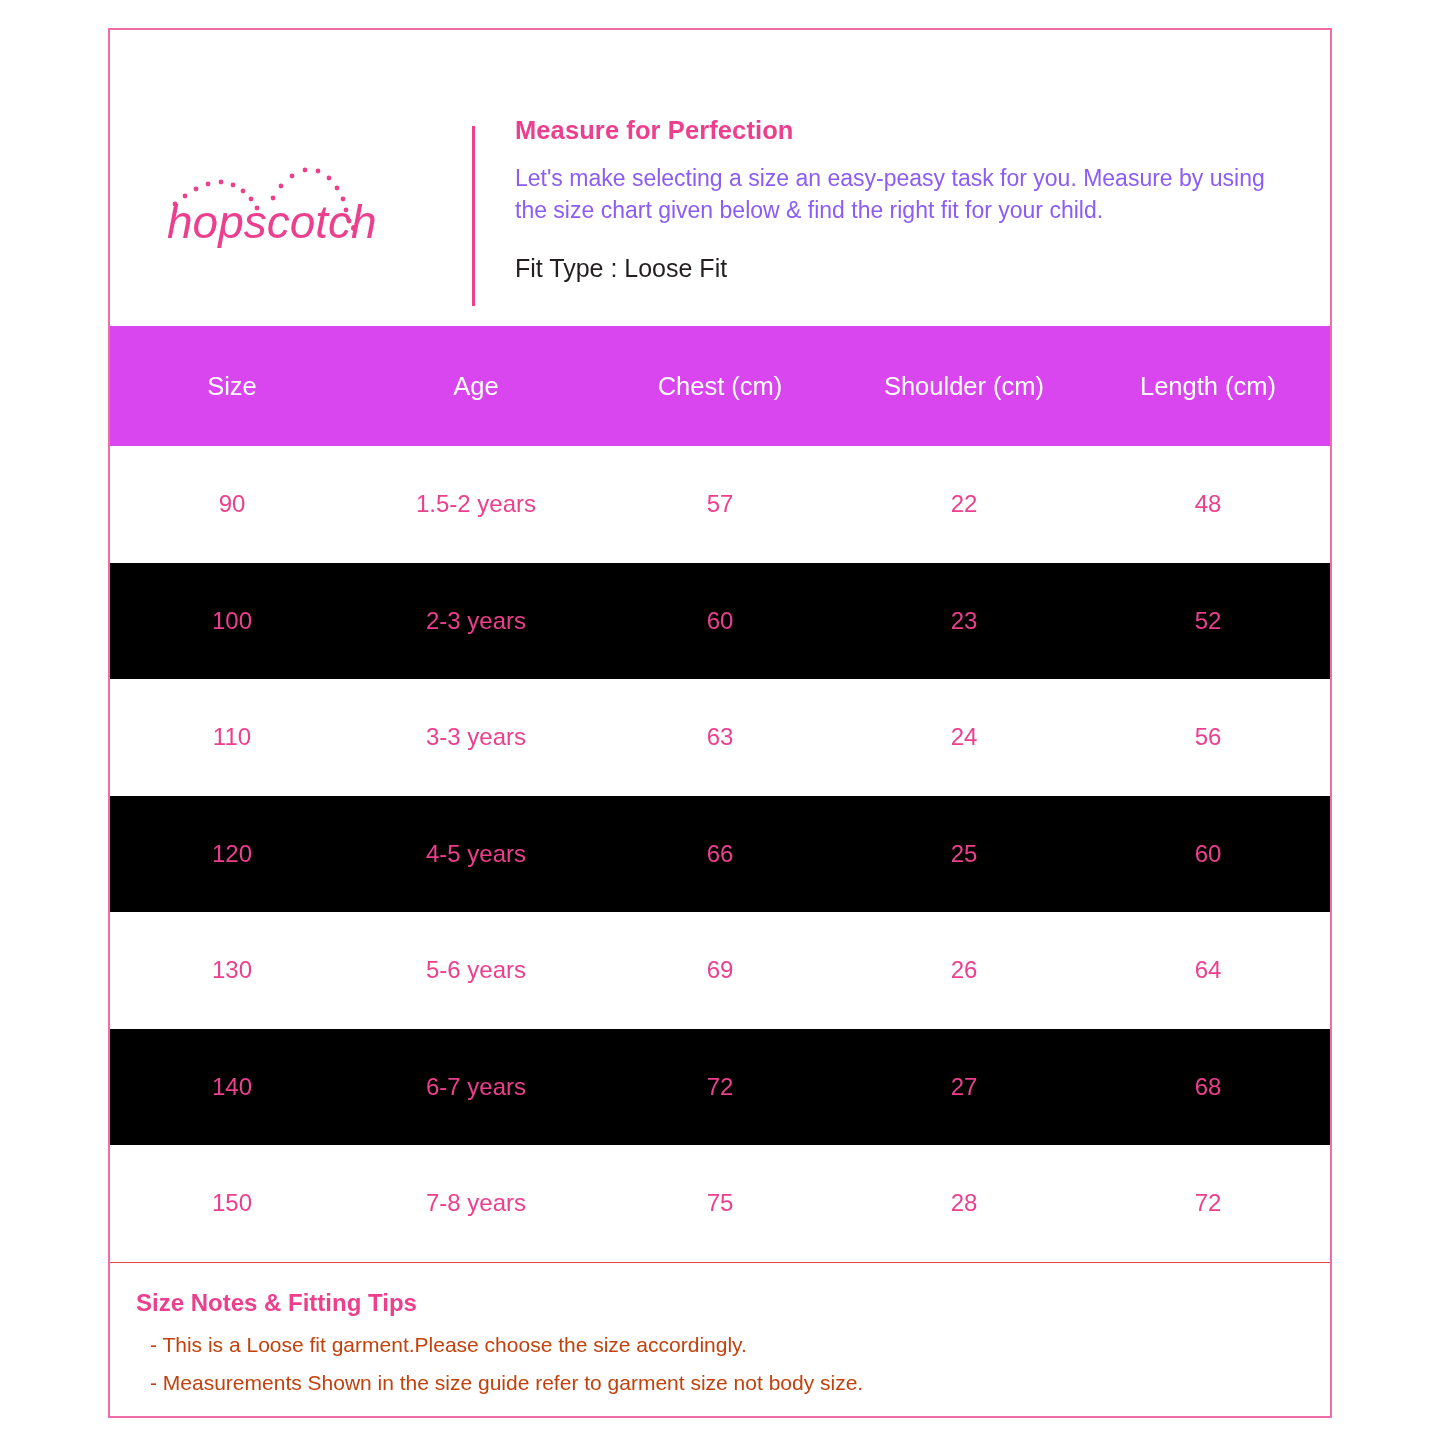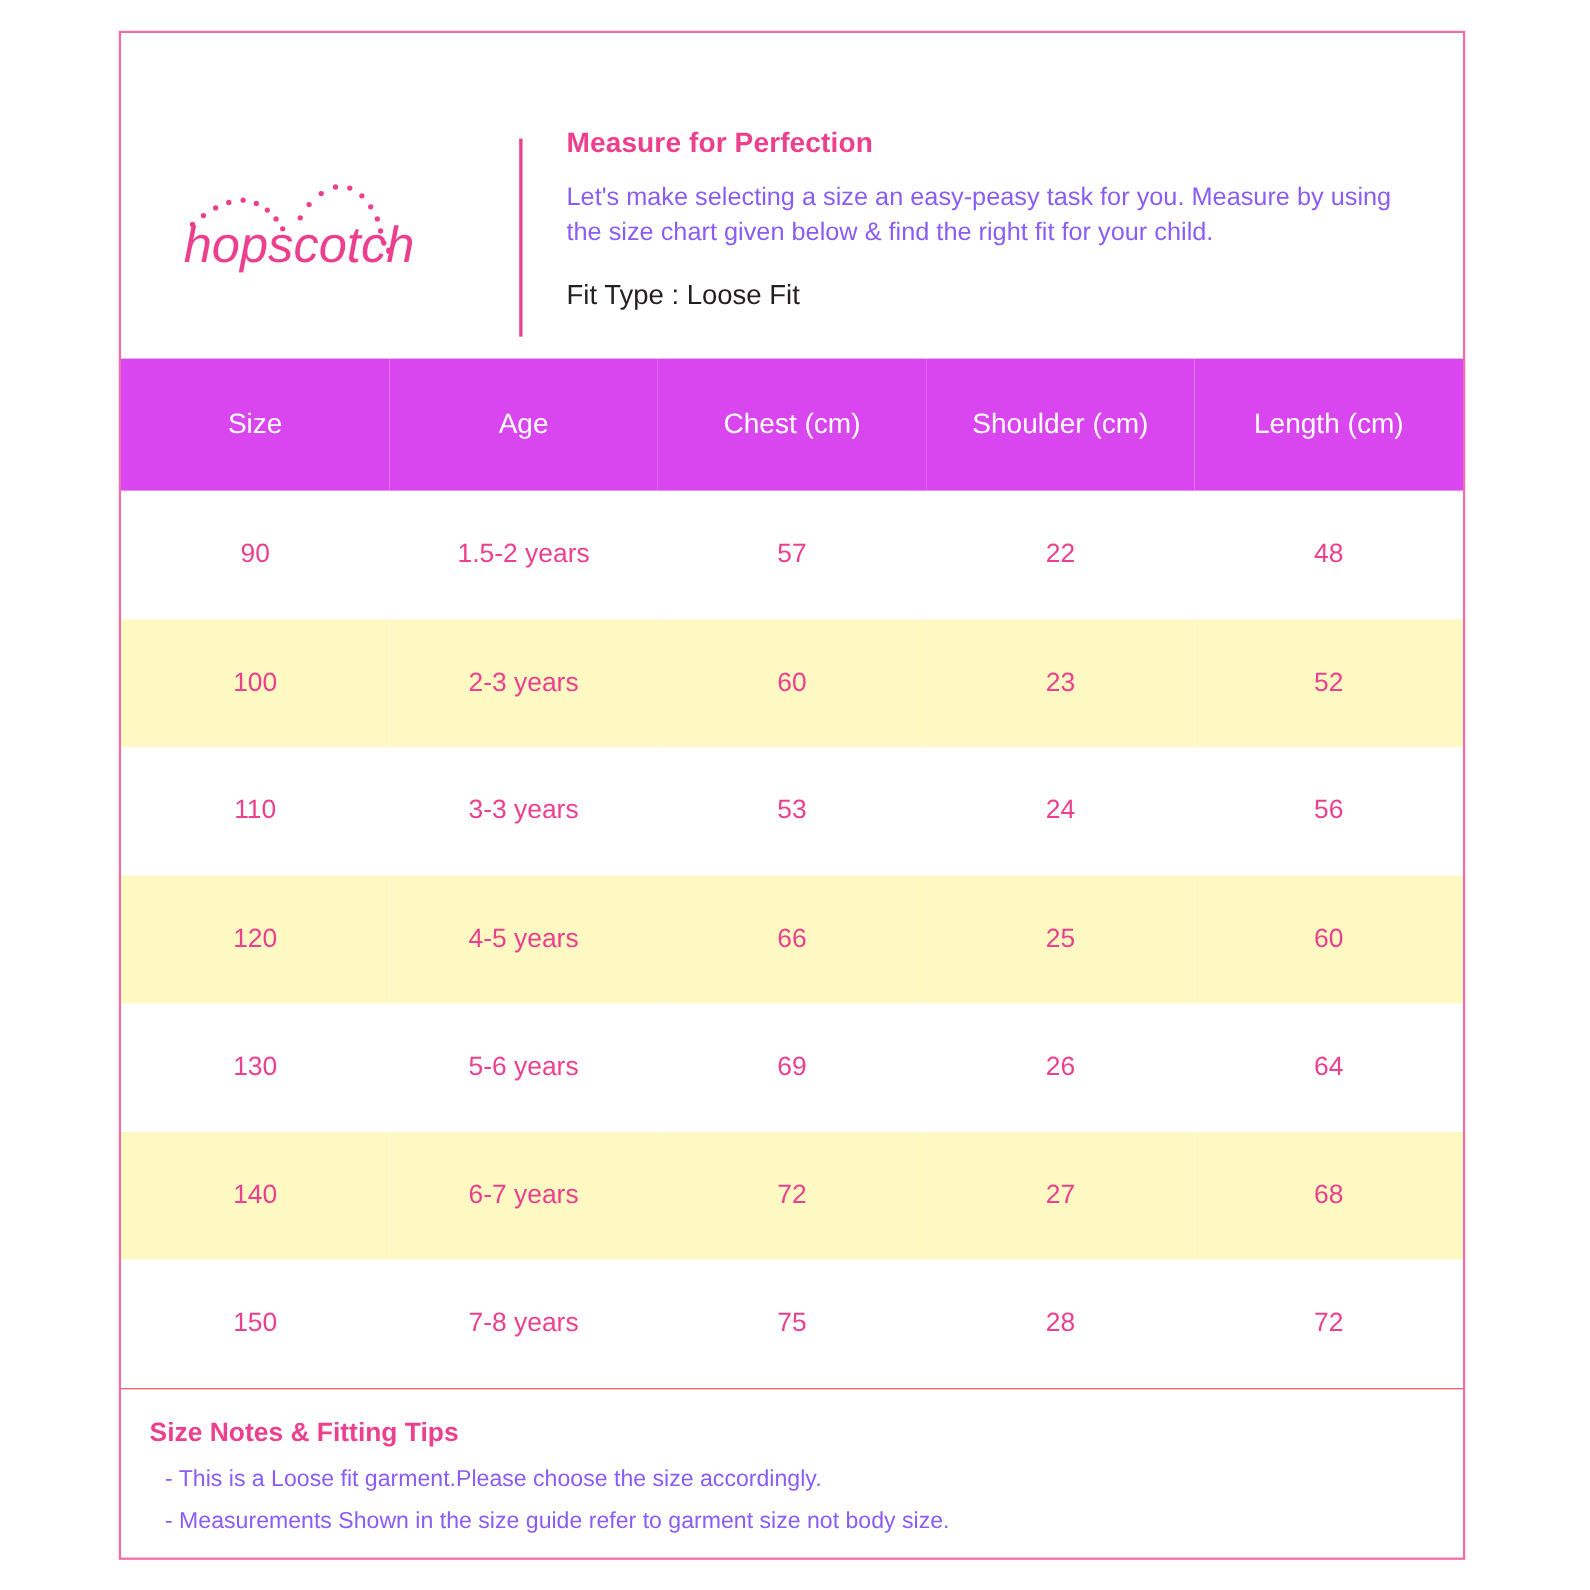--- a/index.html
+++ b/index.html
@@ -96,40 +96,40 @@
     vertical-align: middle;
   }
   table.size-table tbody td {
     color: #ec3f8e;
     font-size: 24px;
     text-align: center;
     height: 114.5px;
     vertical-align: middle;
   }
   table.size-table tbody tr.alt td {
-    background: #fef9c3;
+    background: #000000;
   }
   table.size-table tbody tr td:nth-child(1) { width: 215px; }
   table.size-table tbody tr td:nth-child(2) { width: 240px; }
 
   
   .notes {
     border-top: 1px solid #ef4444;
     padding: 26px 0 0 26px;
     box-sizing: border-box;
     height: 152px;
   }
   .notes-title {
     color: #ec3f8e;
     font-size: 24px;
     font-weight: bold;
     margin: 0 0 14px 0;
   }
   .note-line {
-    color: #8b5cf6;
+    color: #c2410c;
     font-size: 21px;
     margin: 0 18px 10px 14px;
     line-height: 1.35;
   }
 </style>
 </head>
 <body>
 
 <div class="page">
   <div class="card">
@@ -193,21 +193,21 @@
         <tr class="alt">
           <td>100</td>
           <td>2-3 years</td>
           <td>60</td>
           <td>23</td>
           <td>52</td>
         </tr>
         <tr>
           <td>110</td>
           <td>3-3 years</td>
-          <td>53</td>
+          <td>63</td>
           <td>24</td>
           <td>56</td>
         </tr>
         <tr class="alt">
           <td>120</td>
           <td>4-5 years</td>
           <td>66</td>
           <td>25</td>
           <td>60</td>
         </tr>

